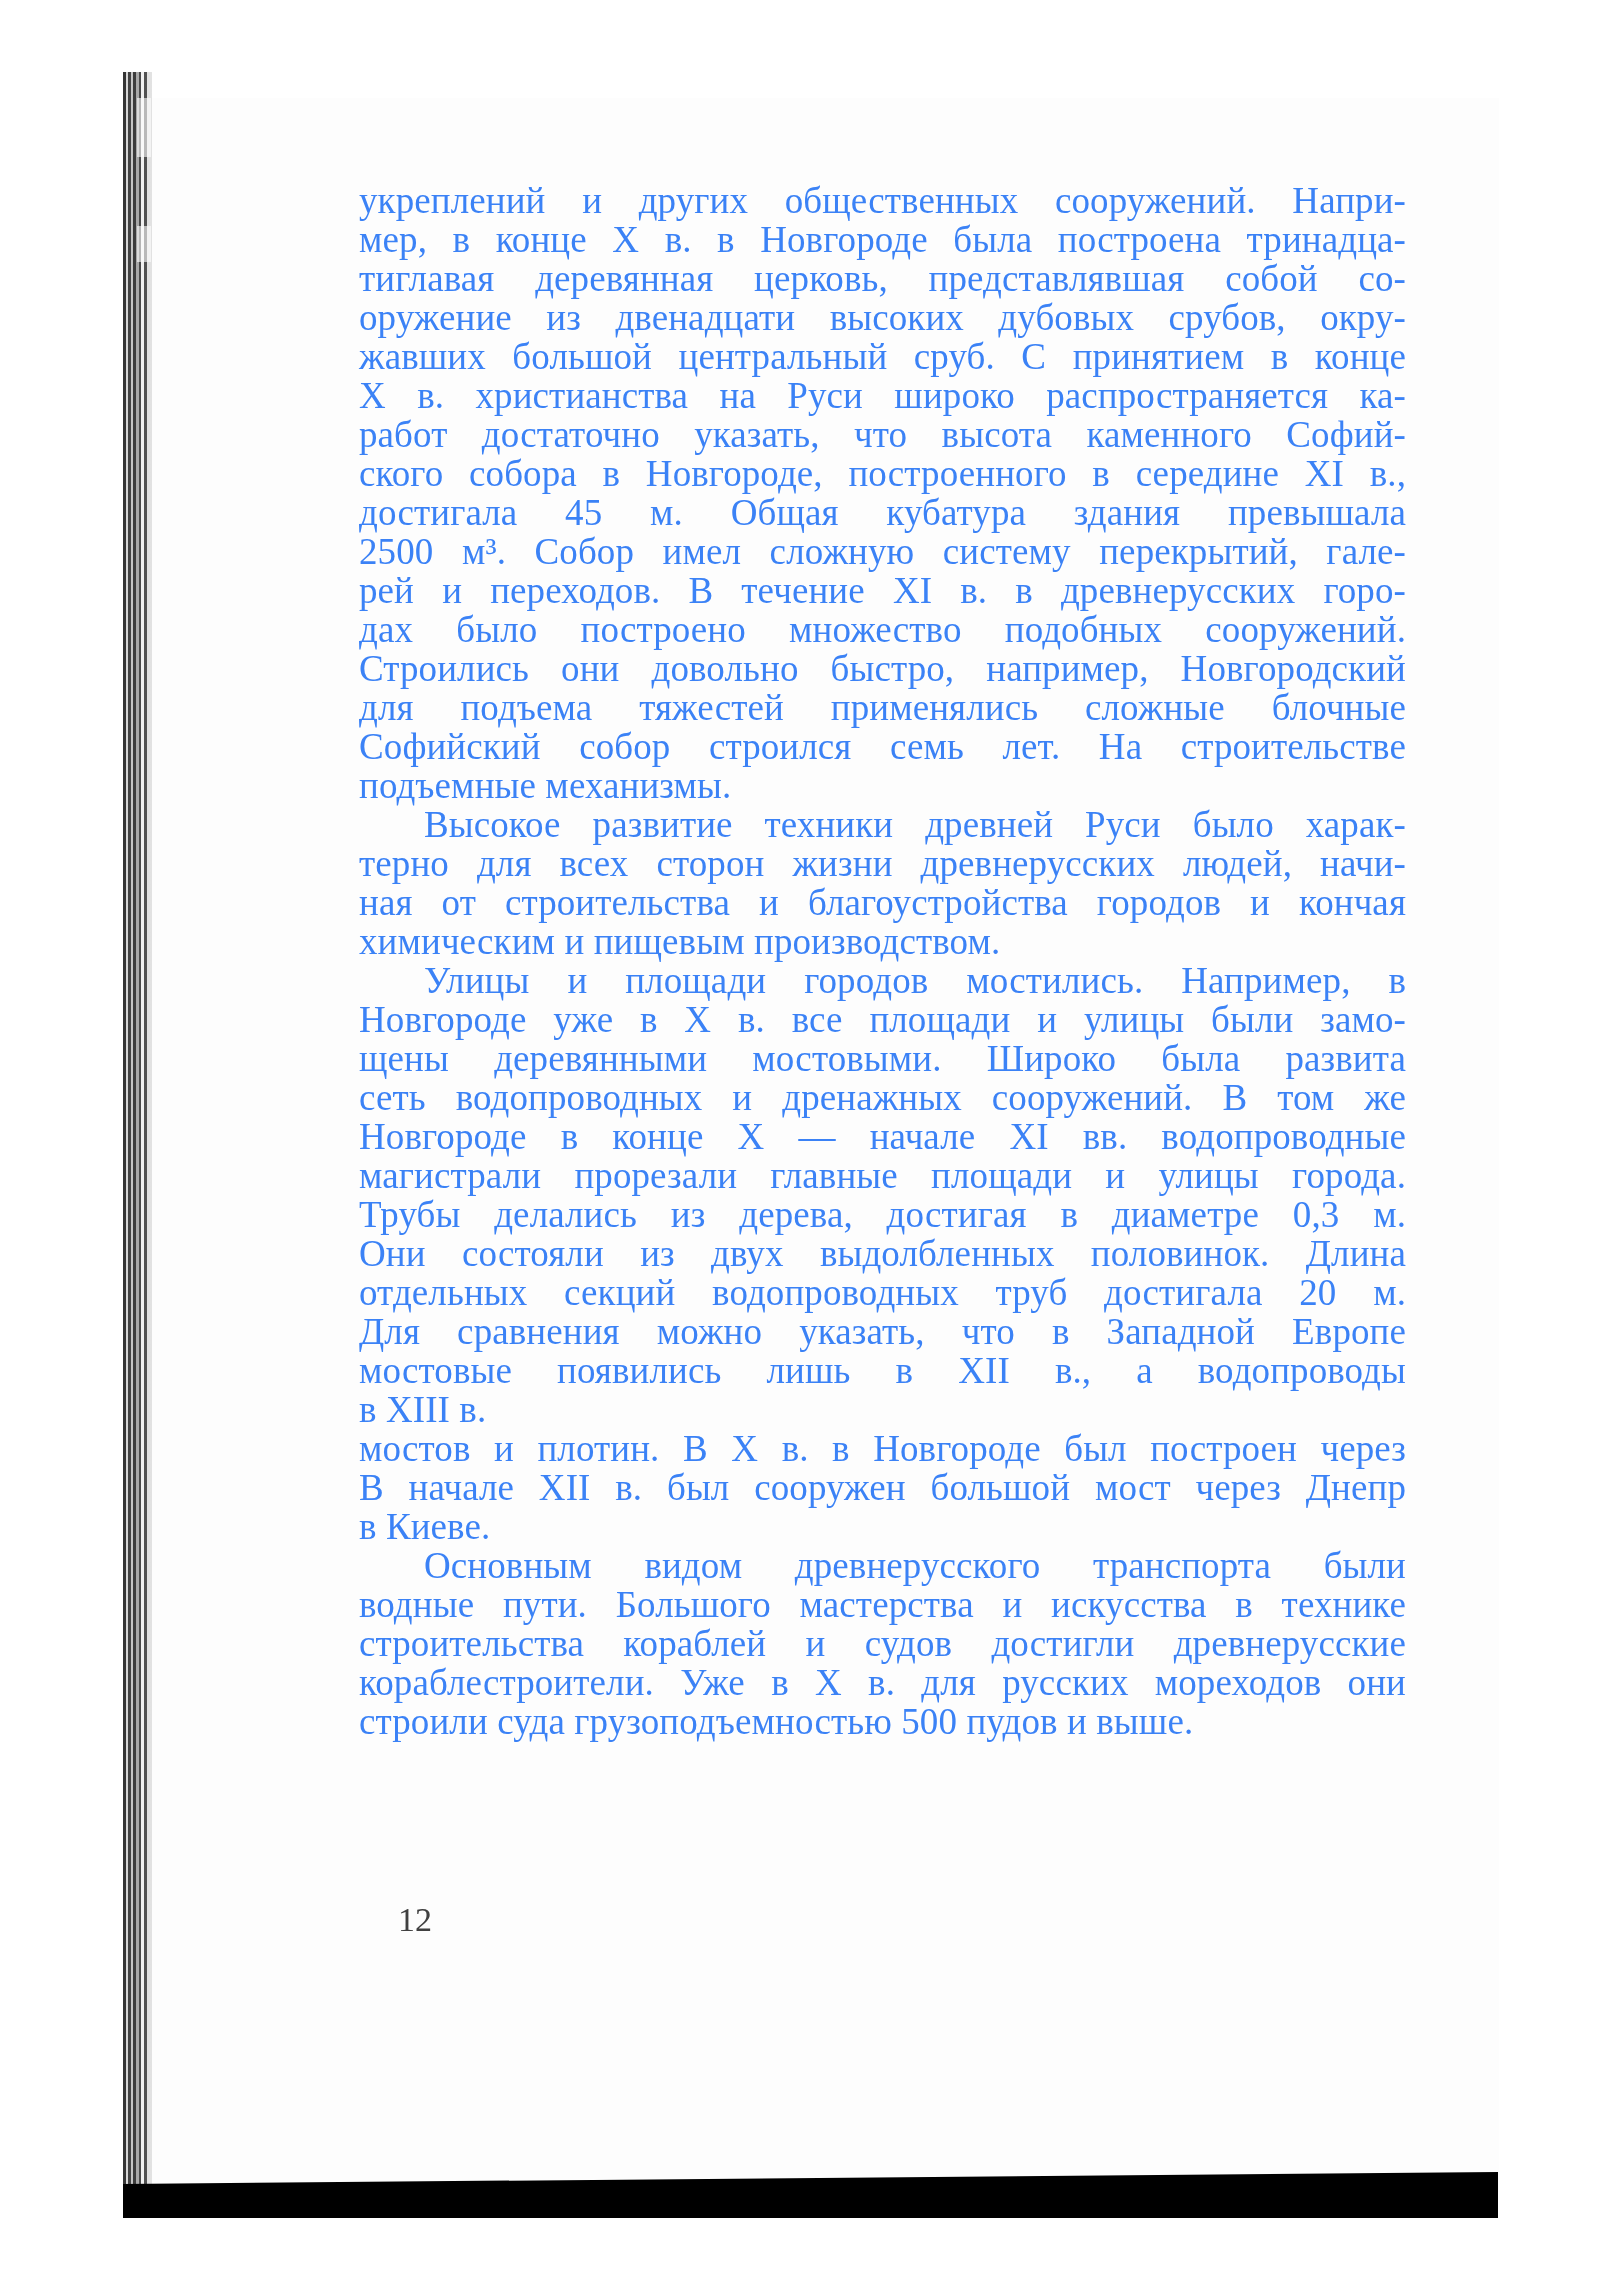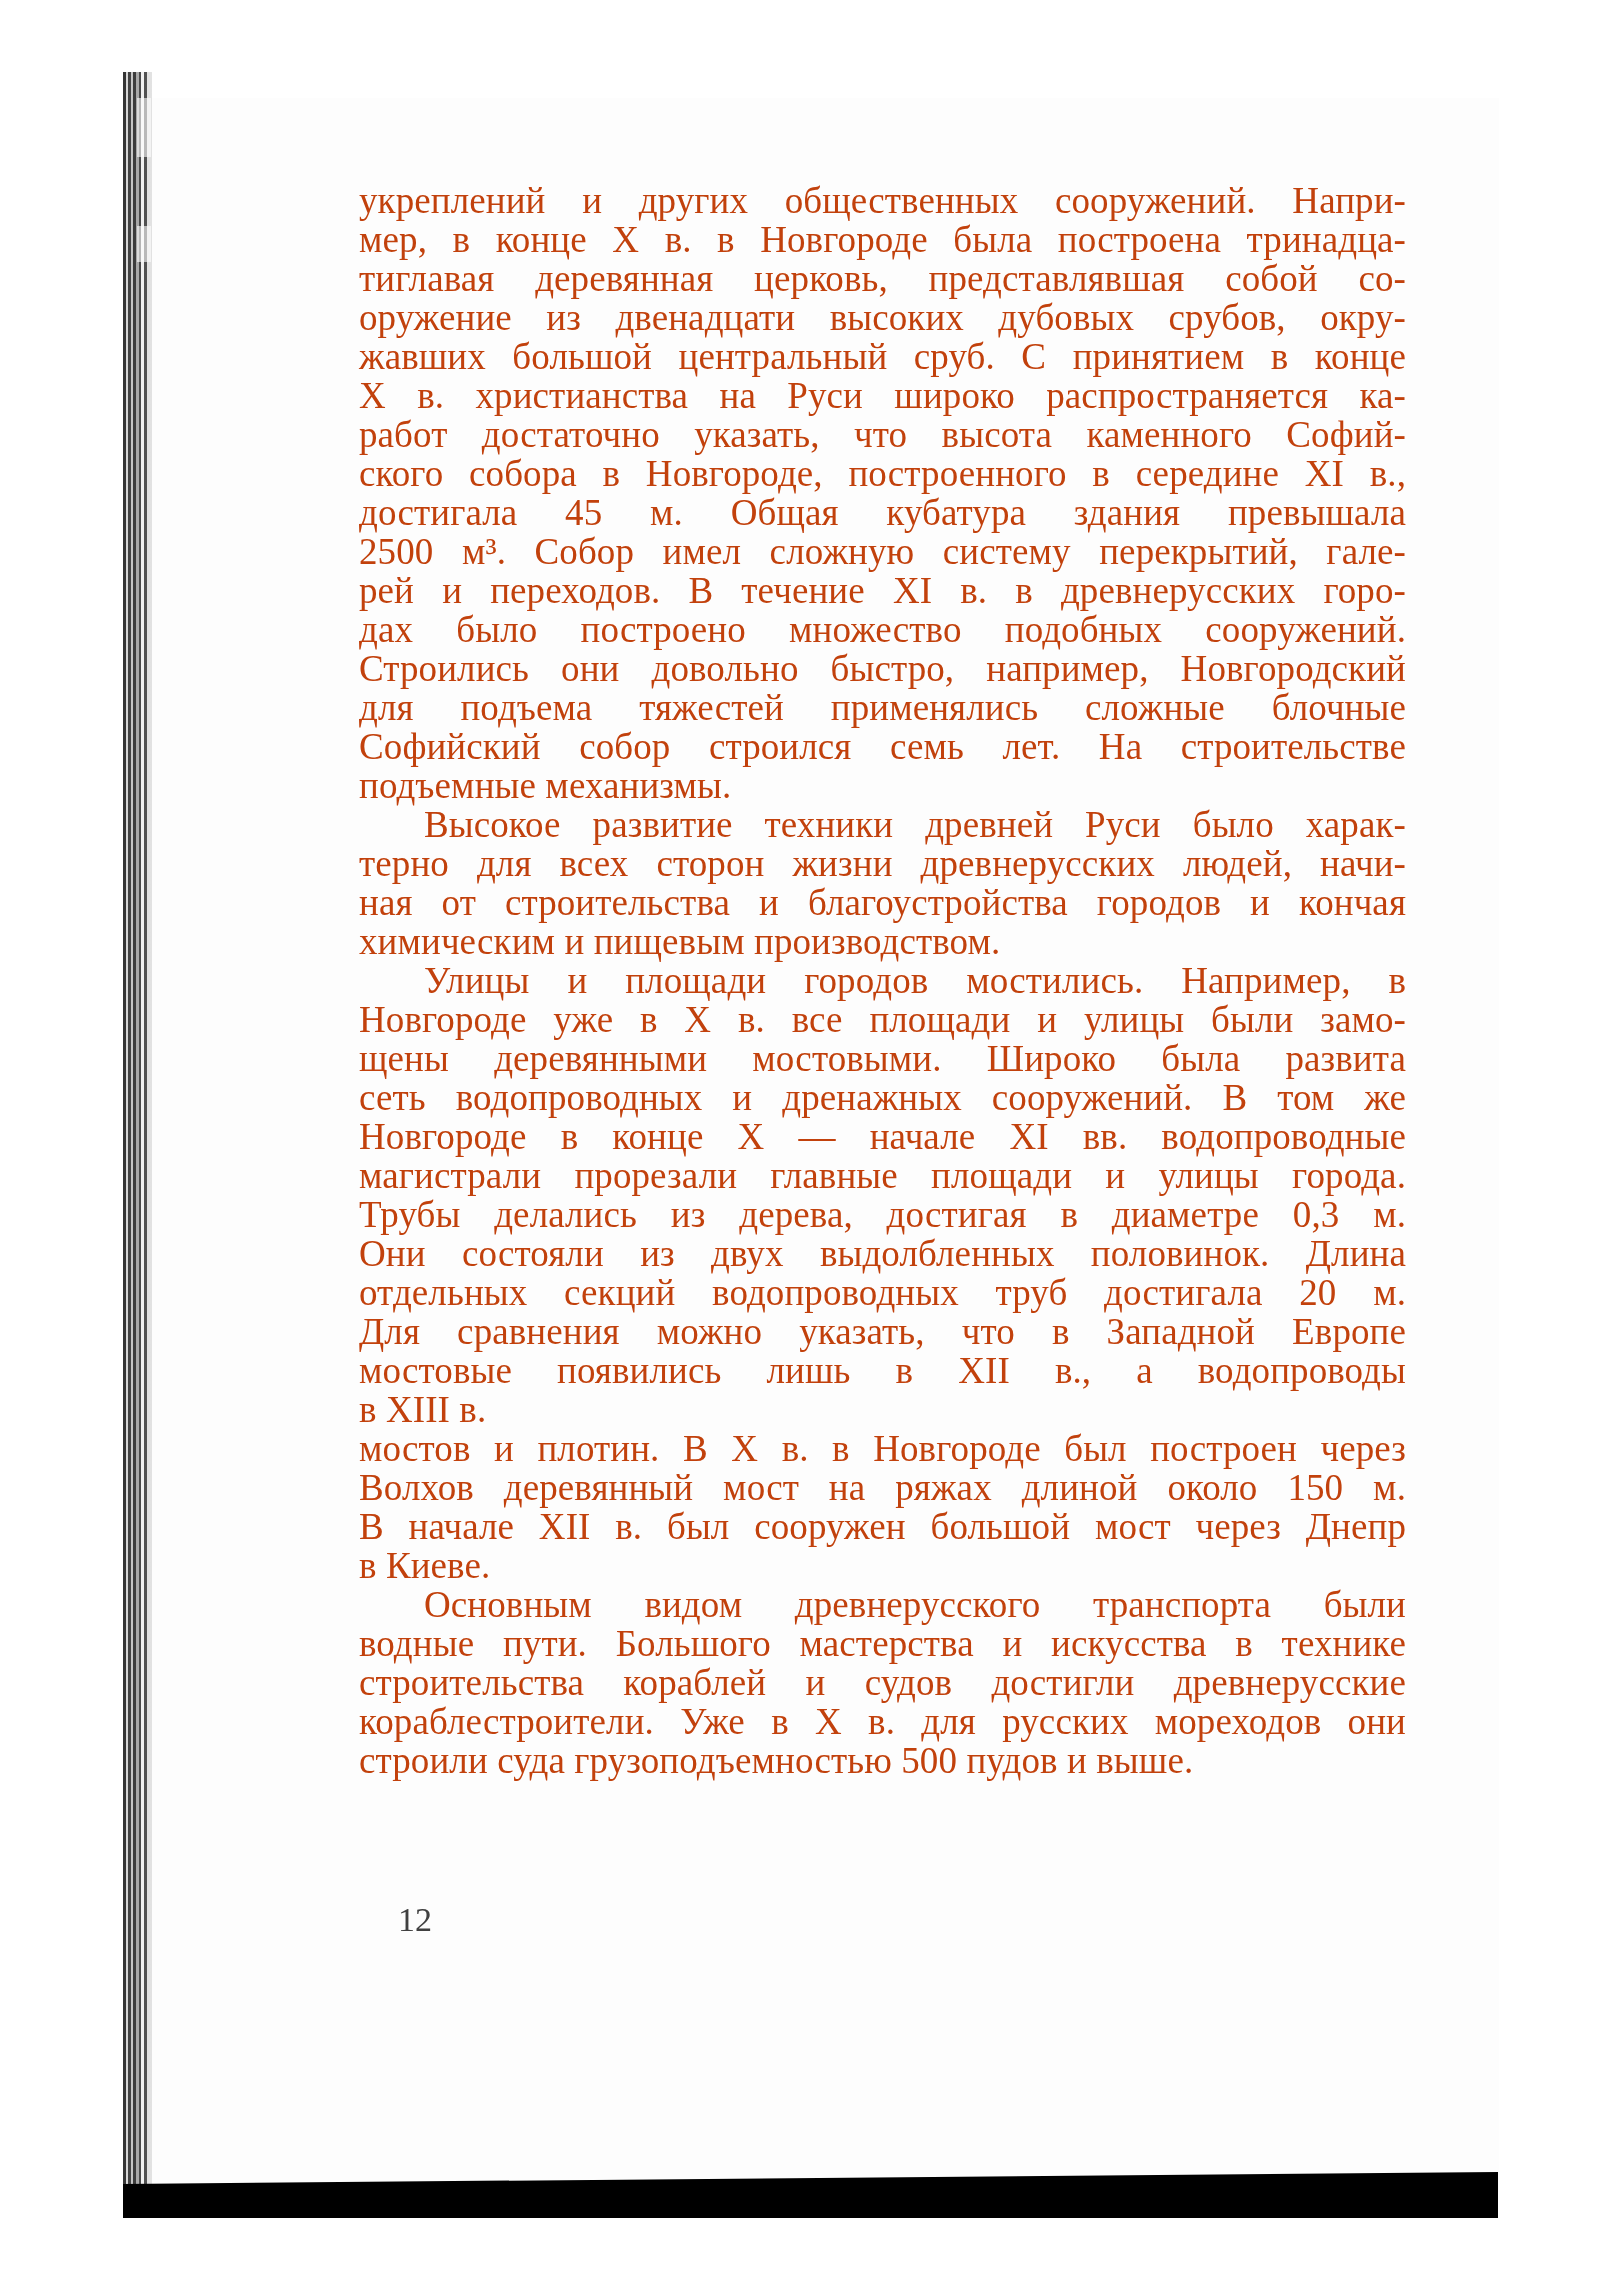--- a/index.html
+++ b/index.html
@@ -28,21 +28,21 @@
   .bottom-bar {
     position: absolute; left: 123px; top: 2184px; width: 1375px; height: 34px;
     background: #000;
     transform: skewY(-0.5deg); transform-origin: left top;
   }
   .bottom-bar-fill {
     position: absolute; left: 123px; top: 2195px; width: 1375px; height: 23px; background: #000;
   }
   .text-block {
     position: absolute; left: 359px; top: 181px; width: 1047px;
-    color: #c2410c;
+    color: #3b82f6;
     font-size: 37px;
   }
   .line {
     display: block; height: 39px; line-height: 39px; white-space: nowrap;
     text-align: justify; text-align-last: justify;
     letter-spacing: 0.1px;
   }
   .line.last { text-align-last: left; }
   .line.indent { padding-left: 65px; }
   .page-number {
@@ -92,21 +92,20 @@
       <span class="line">магистрали прорезали главные площади и улицы города.</span>
       <span class="line">Трубы делались из дерева, достигая в диаметре 0,3 м.</span>
       <span class="line">Они состояли из двух выдолбленных половинок. Длина</span>
       <span class="line">отдельных секций водопроводных труб достигала 20 м.</span>
       <span class="line">Для сравнения можно указать, что в Западной Европе</span>
       <span class="line">мостовые появились лишь в XII в., а водопроводы</span>
       <span class="line last">в XIII в.</span>
     </div>
     <div>
       <span class="line">мостов и плотин. В X в. в Новгороде был построен через</span>
-      <span class="line">Волхов деревянный мост на ряжах длиной около 150 м.</span>
       <span class="line">В начале XII в. был сооружен большой мост через Днепр</span>
       <span class="line last">в Киеве.</span>
     </div>
     <div>
       <span class="line indent">Основным видом древнерусского транспорта были</span>
       <span class="line">водные пути. Большого мастерства и искусства в технике</span>
       <span class="line">строительства кораблей и судов достигли древнерусские</span>
       <span class="line">кораблестроители. Уже в X в. для русских мореходов они</span>
       <span class="line last">строили суда грузоподъемностью 500 пудов и выше.</span>
     </div>

